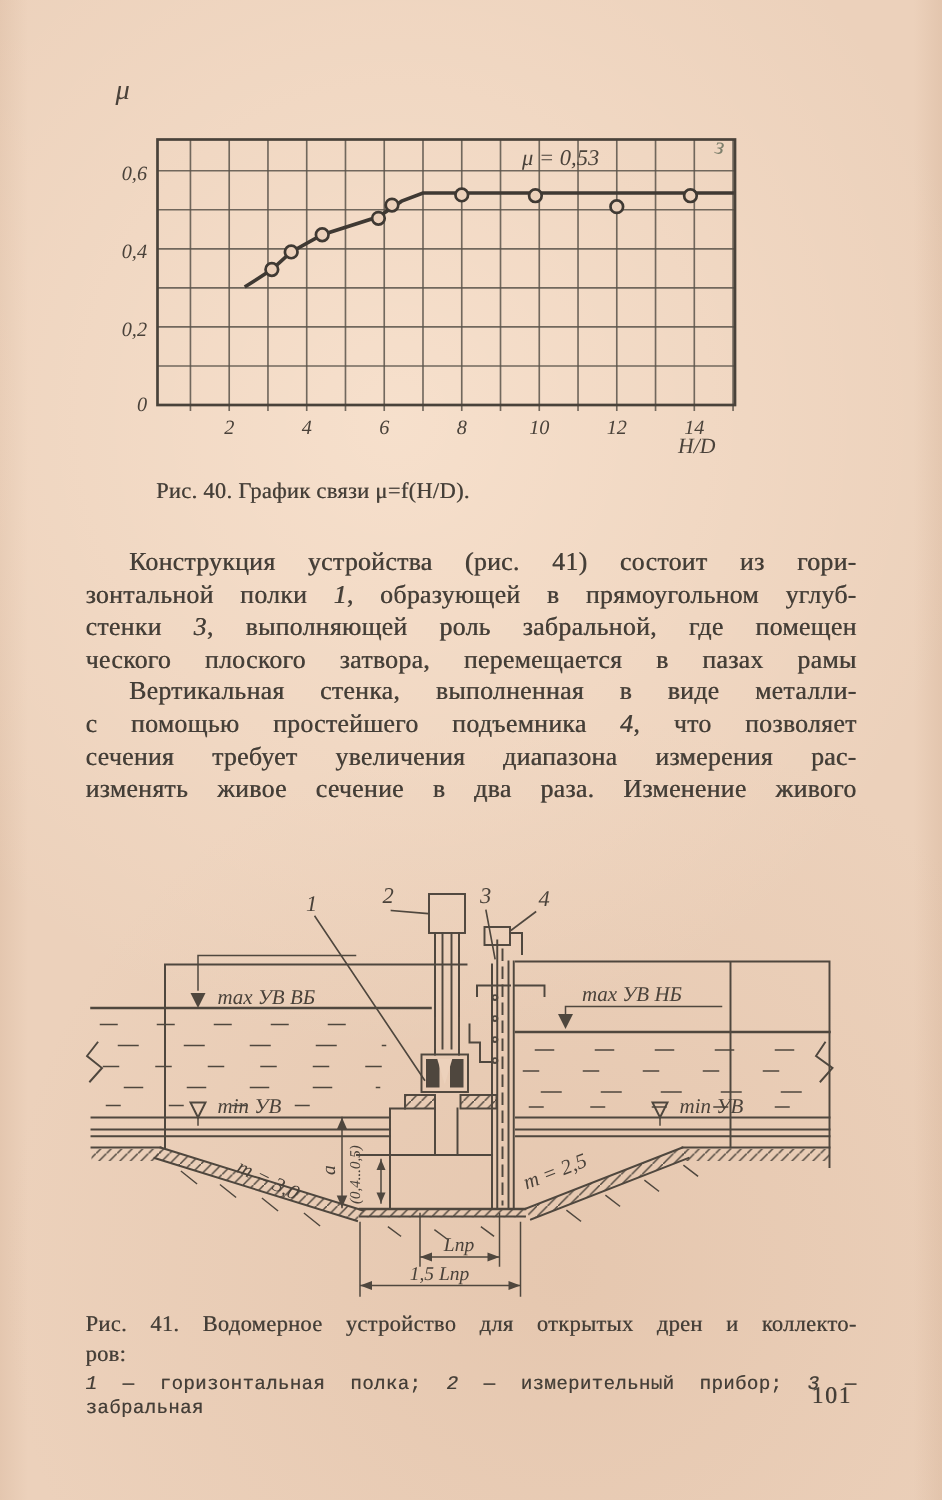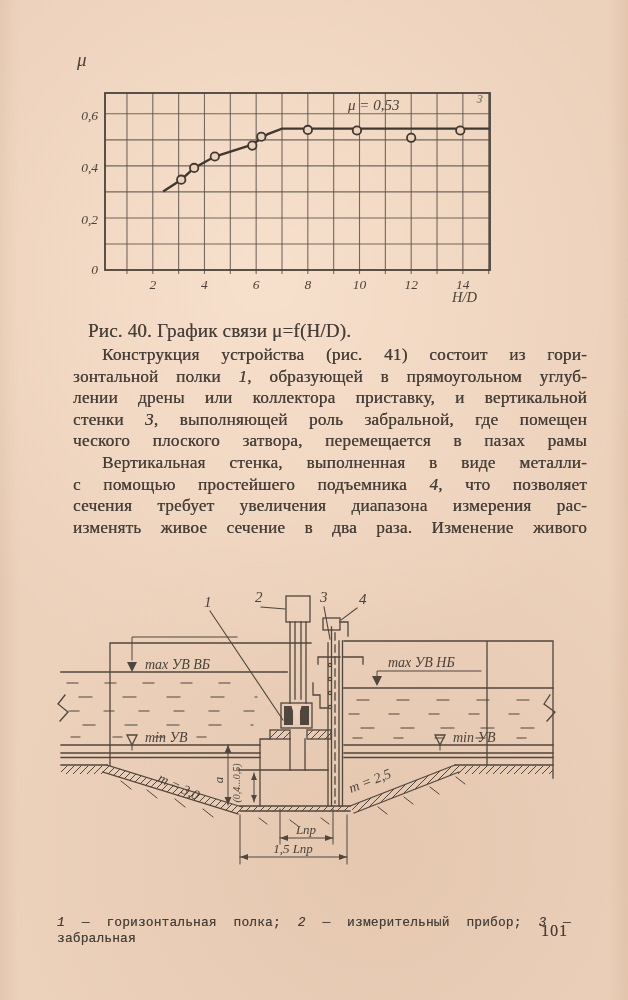--- a/index.html
+++ b/index.html
@@ -14,26 +14,26 @@
       radial-gradient(ellipse 90% 60% at 42% 28%, rgba(255,236,218,.55), rgba(255,236,218,0) 70%),
       radial-gradient(ellipse 80% 50% at 60% 85%, rgba(210,170,140,.25), rgba(210,170,140,0) 75%),
       linear-gradient(90deg, rgba(190,150,120,.18) 0, rgba(190,150,120,0) 3%, rgba(190,150,120,0) 97%, rgba(190,150,120,.2) 100%),
       #ecd1bb;
     color:#443e37;
   }
   svg text{fill:#4a423a;}
   
   .mu-chart{position:absolute;left:55px;top:48px;}
   
-  .caption40{position:absolute;left:88px;top:320px;font-size:19px;letter-spacing:.2px;
+  .caption40{position:absolute;left:104px;top:320px;font-size:15px;letter-spacing:.2px;
              text-shadow:.3px 0 0 rgba(68,62,55,.7);}
   
-  .body-text{position:absolute;left:57px;top:344px;width:514px;
+  .body-text{position:absolute;left:57px;top:364px;width:514px;
              font-size:17.2px;line-height:21.6px;letter-spacing:.2px;
-             text-shadow:.35px 0 0 rgba(64,58,50,.8);margin-left:16px;}
+             text-shadow:.35px 0 0 rgba(64,58,50,.8);}
   .bline{text-align:justify;text-align-last:justify;white-space:normal;}
   .bline.last{text-align-last:left;}
   .bline.indent{text-indent:29px;}
   .bline i{font-style:italic;}
   
   .figure41{position:absolute;left:57px;top:587px;}
   .caption41{position:absolute;left:57px;top:874px;width:514px;
              font-size:15px;line-height:19.5px;letter-spacing:.2px;
              text-shadow:.3px 0 0 rgba(68,62,55,.7);}
   .legend41{position:absolute;left:57px;top:915px;width:514px;
@@ -106,21 +106,20 @@
     <text x="397" y="254" font-style="italic" font-size="14.5">H/D</text>
     <text id="chart-anno" font-style="italic" font-size="15" x="318.7248322147651" y="61.91911764705884" text-anchor="middle">μ = 0,53</text>
     <text id="chart-mark" class="hand-mark" transform="rotate(6 420 58)" x="420.78859060402687" y="54.11029411764707">з</text>
   </svg>
 
   <div class="caption40">Рис. 40. График связи μ=f(H/D).</div>
 
   <div class="body-text">
       <div class="bline indent">Конструкция устройства (рис. 41) состоит из гори-</div>
       <div class="bline">зонтальной полки <i>1</i>, образующей в прямоугольном углуб-</div>
-      <div class="bline">лении дрены или коллектора приставку, и вертикальной</div>
       <div class="bline">стенки <i>3</i>, выполняющей роль забральной, где помещен</div>
       <div class="bline">ческого плоского затвора, перемещается в пазах рамы</div>
       <div class="bline indent">Вертикальная стенка, выполненная в виде металли-</div>
       <div class="bline">с помощью простейшего подъемника <i>4</i>, что позволяет</div>
       <div class="bline">сечения требует увеличения диапазона измерения рас-</div>
       <div class="bline">изменять живое сечение в два раза. Изменение живого</div>
     </div>
 
   <svg class="figure41" width="516" height="288" viewBox="0 0 516 288" stroke="#4f473e" stroke-width="1.3" fill="none" stroke-linecap="square">
     <defs>
@@ -236,18 +235,22 @@
       <polygon points="223,251 231,248 231,254" fill="#4f473e" stroke="none"></polygon>
       <polygon points="276,251 268,248 268,254" fill="#4f473e" stroke="none"></polygon>
       <text x="249" y="247" class="diag-dim" text-anchor="middle" stroke="none">Lпр</text>
       <path d="M183,228 V277 M290,228 V277 M183,270 H290"></path>
       <polygon points="183,270 191,267 191,273" fill="#4f473e" stroke="none"></polygon>
       <polygon points="290,270 282,267 282,273" fill="#4f473e" stroke="none"></polygon>
       <text x="236" y="266" class="diag-dim" text-anchor="middle" font-size="14" stroke="none">1,5 Lпр</text>
     </g>
   </svg>
 
+  <div class="caption41">
+      <div class="bline">Рис. 41. Водомерное устройство для открытых дрен и коллекто-</div>
+      <div class="bline last">ров:</div>
+    </div>
   <div class="legend41">
       <div class="bline"><i>1</i> — горизонтальная полка; <i>2</i> — измерительный прибор; <i>3</i> — забральная</div>
     </div>
 
   <div class="pageno">101</div>
 </div>
 
 </body></html>

